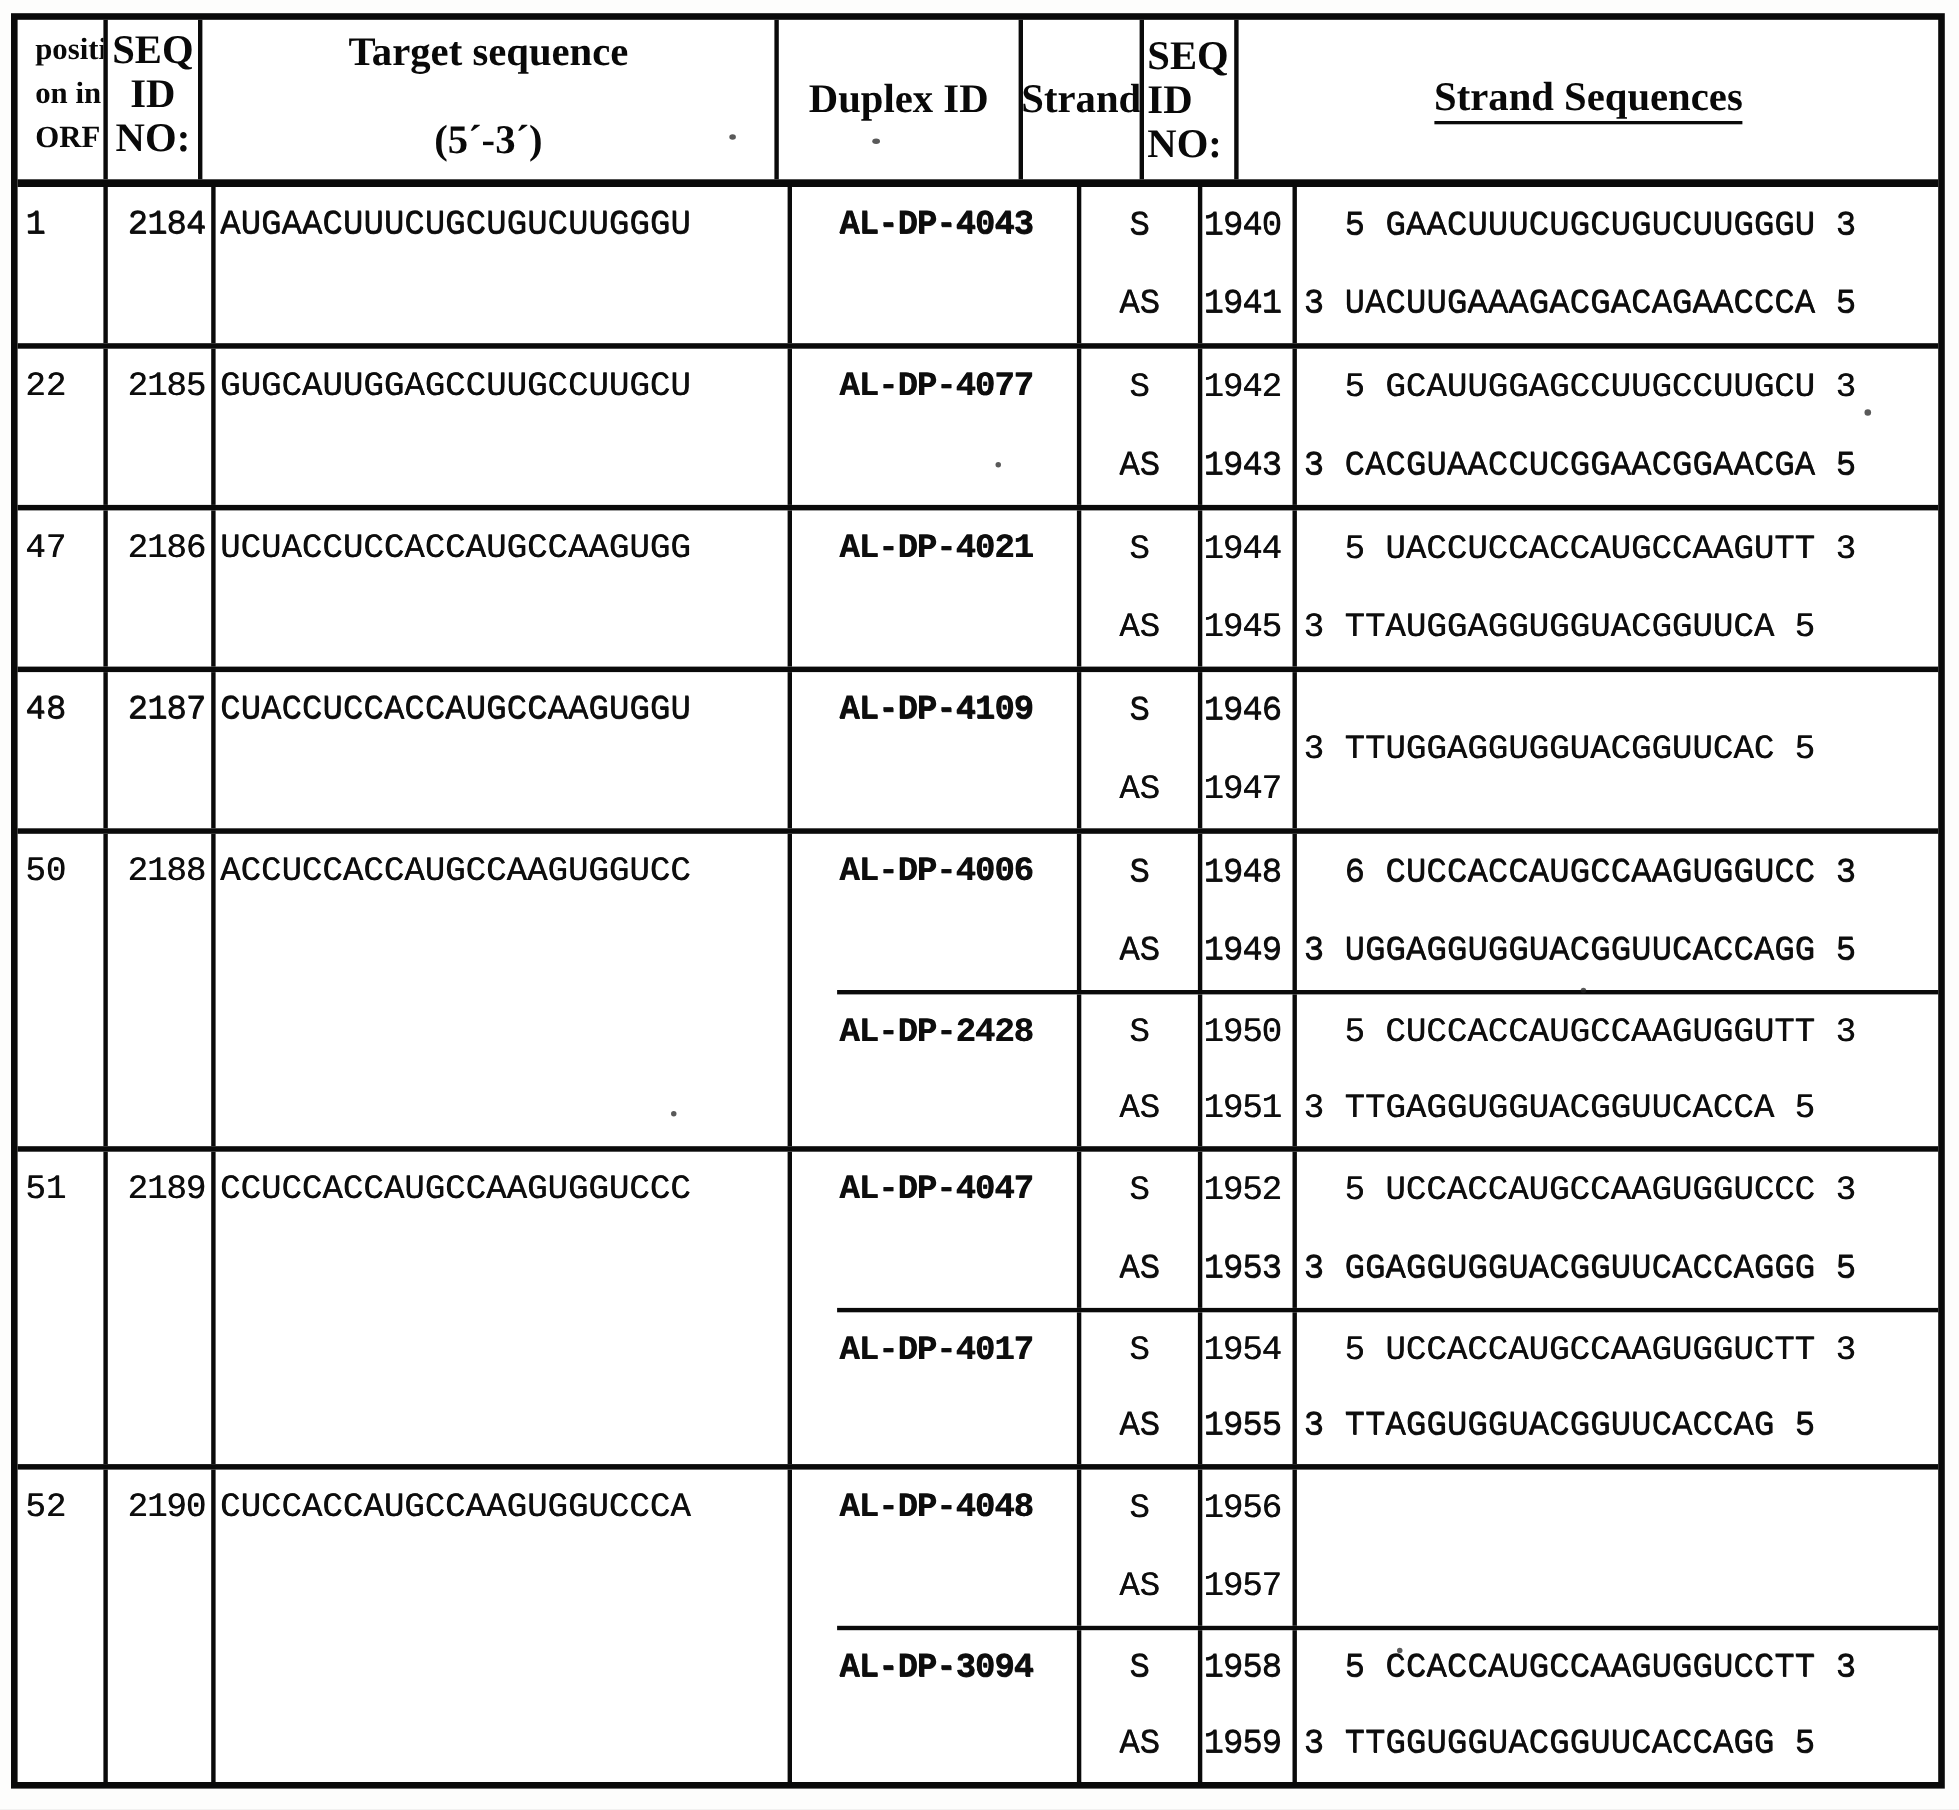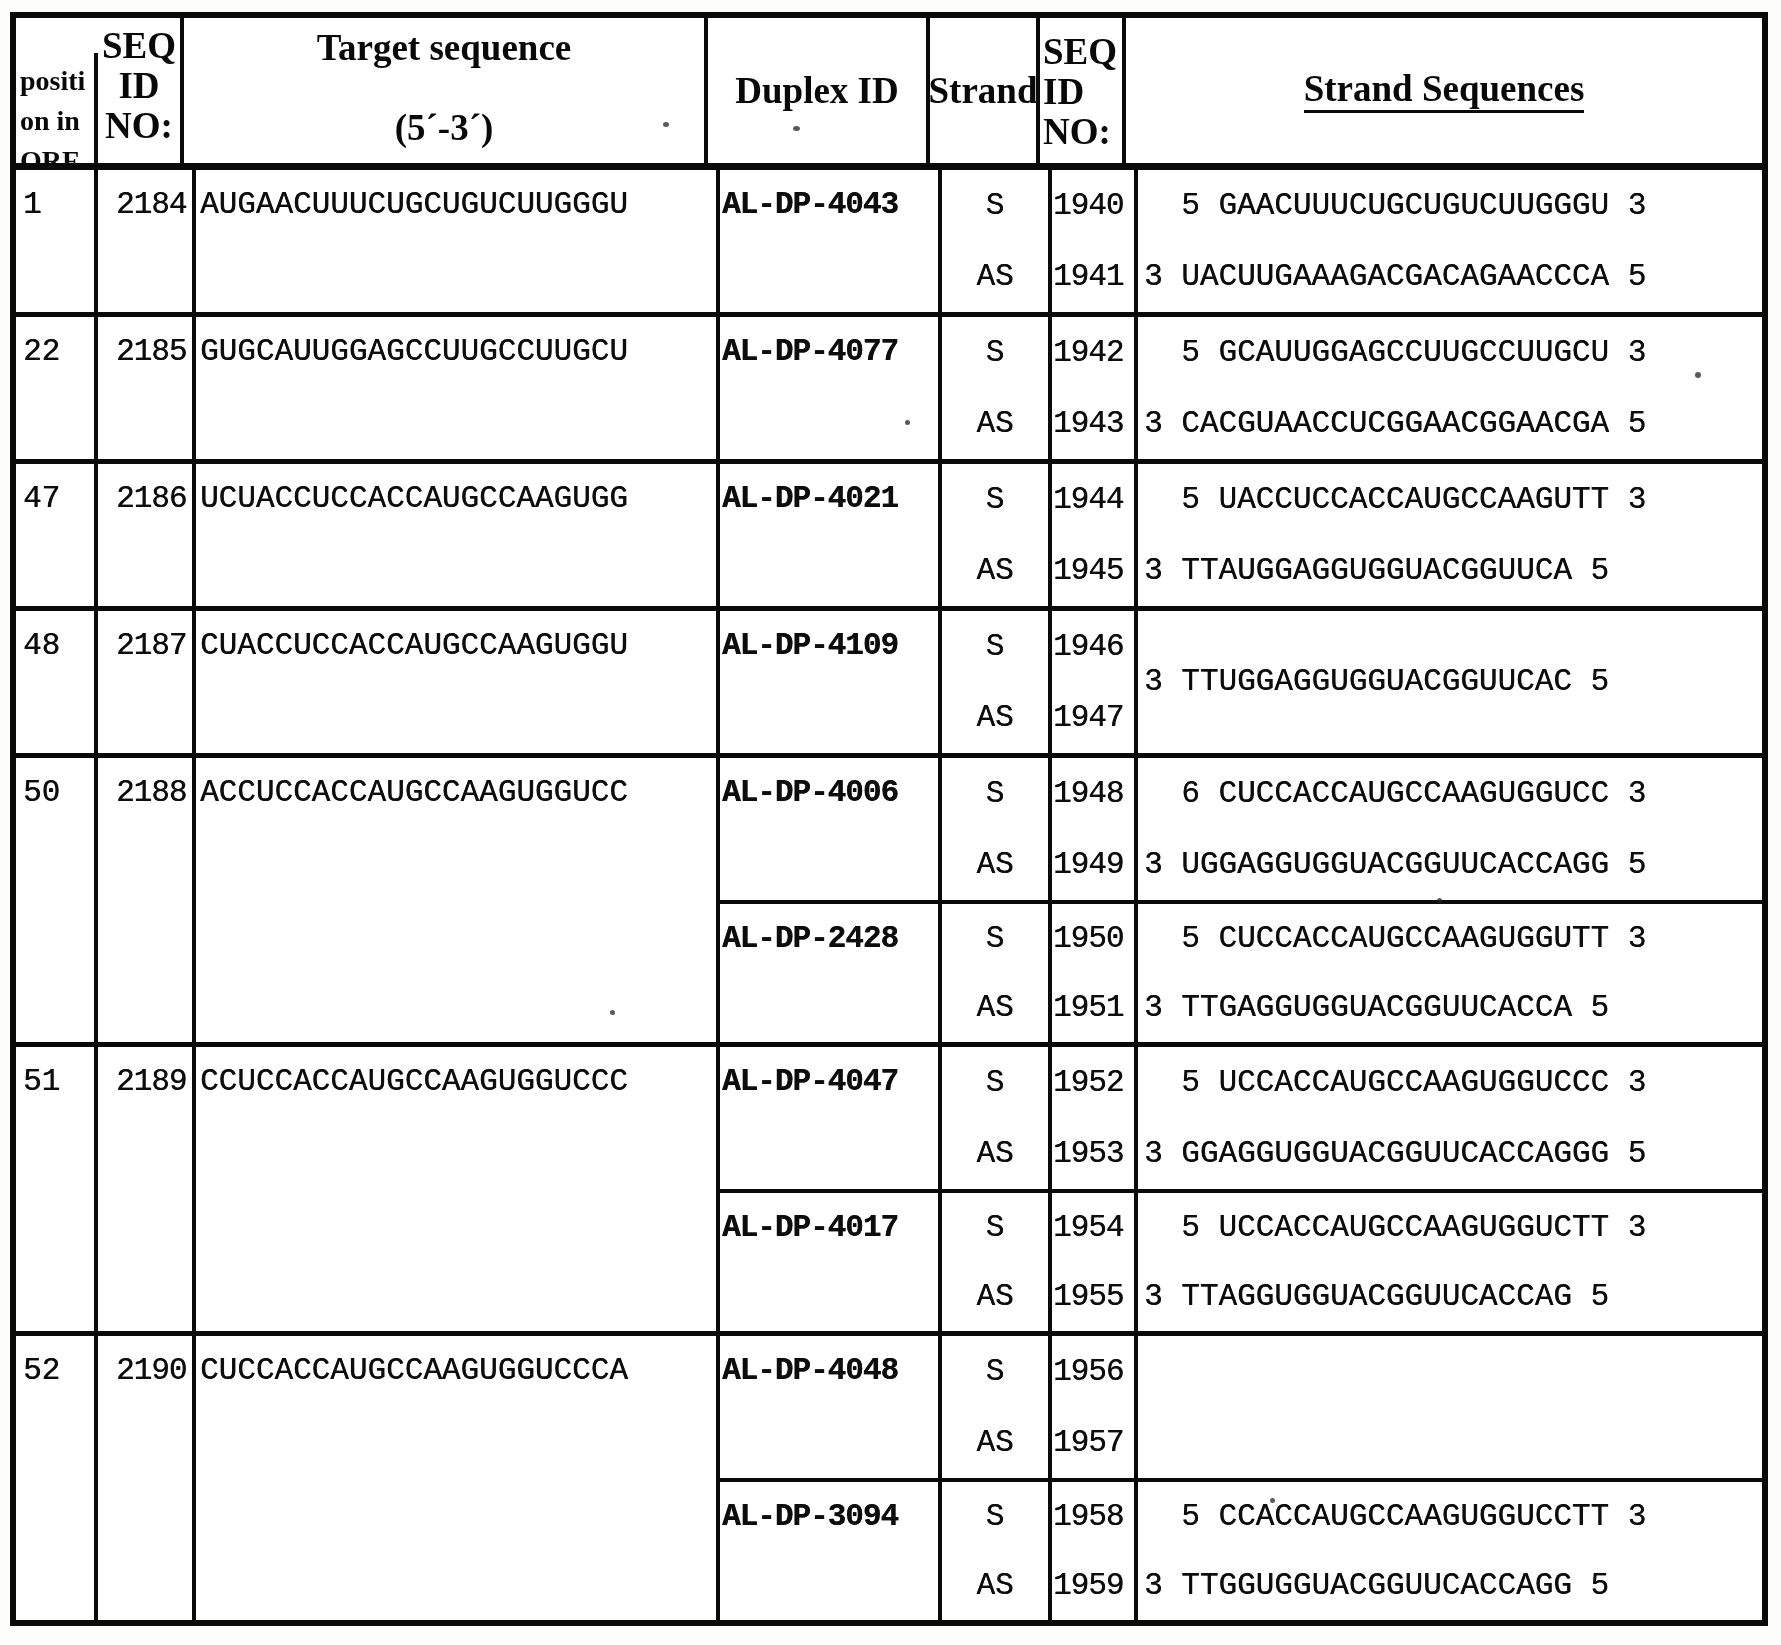--- a/index.html
+++ b/index.html
@@ -3,21 +3,21 @@
 <meta charset="utf-8">
 <style>
   html,body{margin:0;padding:0;background:#e8e8e8;}
   .page{position:relative;width:1781px;height:1645px;background:#fdfdfc;overflow:hidden;
         font-family:"Liberation Sans", sans-serif;}
   .doc-table{position:absolute;left:10px;top:12px;width:1758px;box-sizing:border-box;
              border:6px solid #0a0a0a;background:#fff;}
   .row{display:flex;}
   .header-row{height:152px;border-bottom:7px solid #0a0a0a;box-sizing:border-box;}
   .group + .group{border-top:5px solid #0a0a0a;}
-  .duplex-stack{flex:1 1 auto;display:flex;flex-direction:column;min-width:0;}
+  .duplex-stack{flex:1 1 auto;display:flex;flex-direction:column;min-width:0;padding-left:41px;}
   .subrow{display:flex;height:142px;box-sizing:border-box;}
   .subrow + .subrow{border-top:4px solid #0a0a0a;}
 
   .cell{box-sizing:border-box;flex:0 0 auto;overflow:hidden;position:relative;}
   .c-pos{width:82px;border-right:4px solid #0a0a0a;}
   .c-seq{width:86px;border-right:4px solid #0a0a0a;}
   .c-target{width:524px;border-right:4px solid #0a0a0a;}
   .c-duplex{width:222px;border-right:4px solid #0a0a0a;}
   .c-strand{width:110px;border-right:4px solid #0a0a0a;}
   .c-sid{width:86px;border-right:4px solid #0a0a0a;}
@@ -31,21 +31,21 @@
   .pad-target{padding-left:4px;white-space:pre;}
   .duplex-val{padding:16px 0 0 2px;line-height:38px;font-weight:bold;letter-spacing:-1px;}
   .lines{display:flex;flex-direction:column;justify-content:space-around;height:100%;}
   .lines > div{line-height:38px;}
   .strandline{text-align:center;}
   .sidline{padding-left:1px;letter-spacing:-1px;}
   .seqline{white-space:pre;padding-left:6px;}
 
   .th{font-family:"Liberation Serif","DejaVu Serif",serif;font-weight:bold;font-size:37px;
       line-height:40px;color:#090909;white-space:pre-line;}
-  .h-pos{font-size:28px;padding:8px 0 0 4px;margin-top:35px;}
+  .h-pos{font-size:28px;padding:8px 0 0 16px;}
   .h-seq{padding-top:8px;text-align:center;}
   .h-target{padding-top:10px;text-align:center;}
   .h-center{display:flex;align-items:center;justify-content:center;}
   .h-sid{padding:14px 0 0 3px;}
   .u-span{border-bottom:3px solid #0a0a0a;padding-bottom:1px;}
 
   .artifact{position:absolute;background:#222;border-radius:50%;opacity:.75;}
 </style>
 </head>
 <body>

